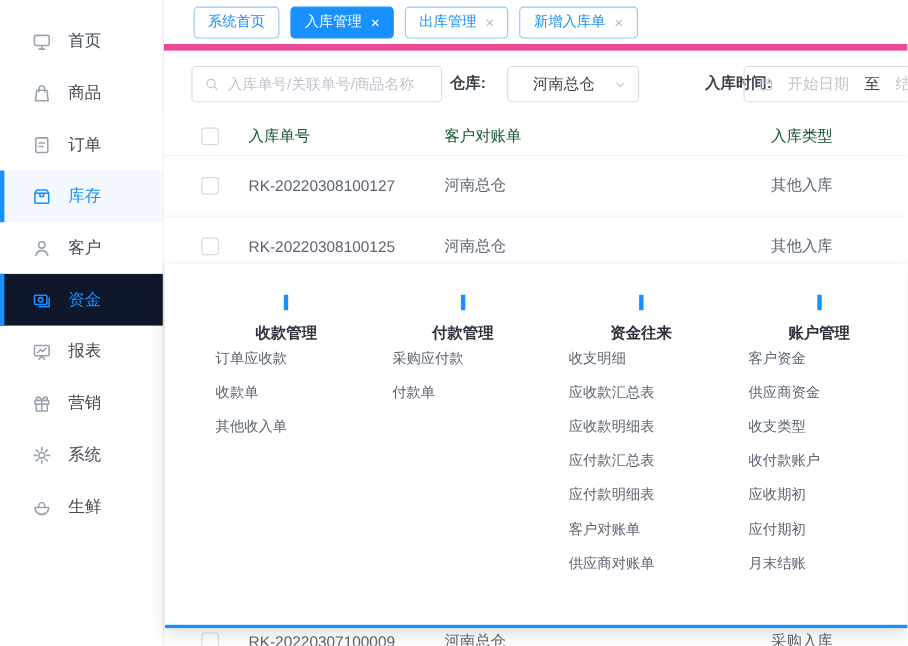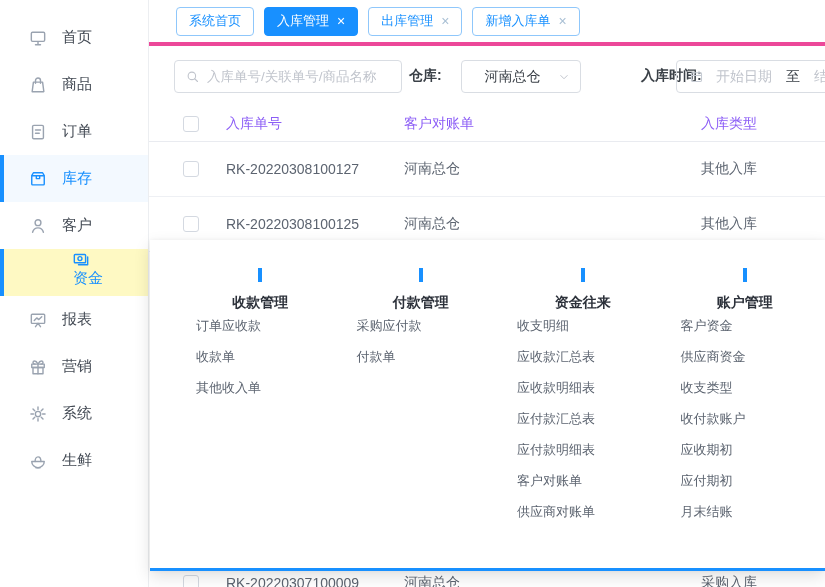--- a/index.html
+++ b/index.html
@@ -9,28 +9,28 @@
 
   
   .sidebar { width:149px; height:100%; background:#fff; border-right:1px solid #eceef1; padding-top:14px; flex:none; }
   .side-item { position:relative; height:47px; display:flex; align-items:center; padding-left:28px; cursor:pointer;
     color:#434a54; font-size:15px; font-weight:500; }
   .side-item .icon { width:20px; height:20px; margin-right:14px; color:#9aa3b0; flex:none; }
   .side-item .icon svg { width:20px; height:20px; fill:none; stroke:currentColor; stroke-width:1.7;
     stroke-linecap:round; stroke-linejoin:round; }
   .side-item.active { color:#1890ff; background:#f3f9ff; }
   .side-item.active .icon { color:#1890ff; }
-  .side-item.open { background:#fef9c3;flex-direction:column; }
+  .side-item.open { background:#0f172a; }
   .side-item.active::before { content:""; position:absolute; left:0; top:0; bottom:0; width:4px; background:#1890ff; }
 
   
   .main { position:relative; flex:1; height:100%; }
 
   
-  .tabbar { height:46px; display:flex; align-items:center; gap:10px; padding-left:27px; border-bottom:4px solid #ec4899; }
+  .tabbar { height:46px; display:flex; align-items:center; gap:10px; padding-left:27px; border-bottom:6px solid #ec4899; }
   .tab { height:29px; display:flex; align-items:center; gap:8px; padding:0 12px; border:1px solid #8fc7fb;
     border-radius:4px; color:#1890ff; font-size:13px; cursor:pointer; background:#fff; }
   .tab .tab-close { font-size:14px; line-height:1; color:#a8bfd4; }
   .tab.active { background:#1890ff; border-color:#1890ff; color:#fff; }
   .tab.active .tab-close { color:#fff; }
 
   
   .filters { position:relative; height:60px; }
   .searchbox { position:absolute; left:25px; top:14px; width:228px; height:33px; border:1px solid #d9dde3;
     border-radius:4px; display:flex; align-items:center; padding:0 10px; }
@@ -49,21 +49,21 @@
   .daterange { position:absolute; left:527px; top:14px; width:312px; height:33px; border:1px solid #d9dde3; border-radius:4px;
     display:flex; align-items:center; padding:0 12px; cursor:pointer; }
   .daterange svg { width:15px; height:15px; fill:none; stroke:#c6cbd3; stroke-width:1.7; stroke-linecap:round; flex:none; }
   .daterange .d-ph { color:#c0c4cc; font-size:14px; margin-left:12px; }
   .daterange .d-sep { color:#3b4148; font-size:14px; font-weight:500; margin-left:14px; }
   .daterange .d-ph.end { margin-left:14px; }
 
   
   .trow { display:grid; grid-template-columns:77px 178px 297px 1fr; align-items:center; height:55px;
     border-bottom:1px solid #eef0f4; font-size:14px; color:#5c6470; background:#fff; }
-  .thead { height:36px; color:#8b5cf6; border-bottom:1px solid #e9ebf0; }
+  .thead { height:36px; color:#14532d; border-bottom:1px solid #e9ebf0; }
   .cbx { width:16px; height:16px; border:1px solid #d4d9e1; border-radius:3px; background:#fff; margin-left:34px; cursor:pointer; }
   .clipped-row { position:absolute; top:556px; left:0; right:0; z-index:1; }
 
   
   .mega { position:absolute; top:240px; left:1px; right:0; height:331px; background:#fff; z-index:10;
     box-shadow:0 6px 16px rgba(0,0,0,.12), 0 0 4px rgba(0,0,0,.05); border-bottom:3px solid #1890ff;
     display:flex; padding:28px 0 0 30px; }
   .mcol { width:164px; }
   .mcol:nth-child(3) { width:167px; }
   .mtitle { display:flex; align-items:center; gap:12px; height:20px; font-size:14px; font-weight:700; color:#2c313a;flex-direction:column; }

